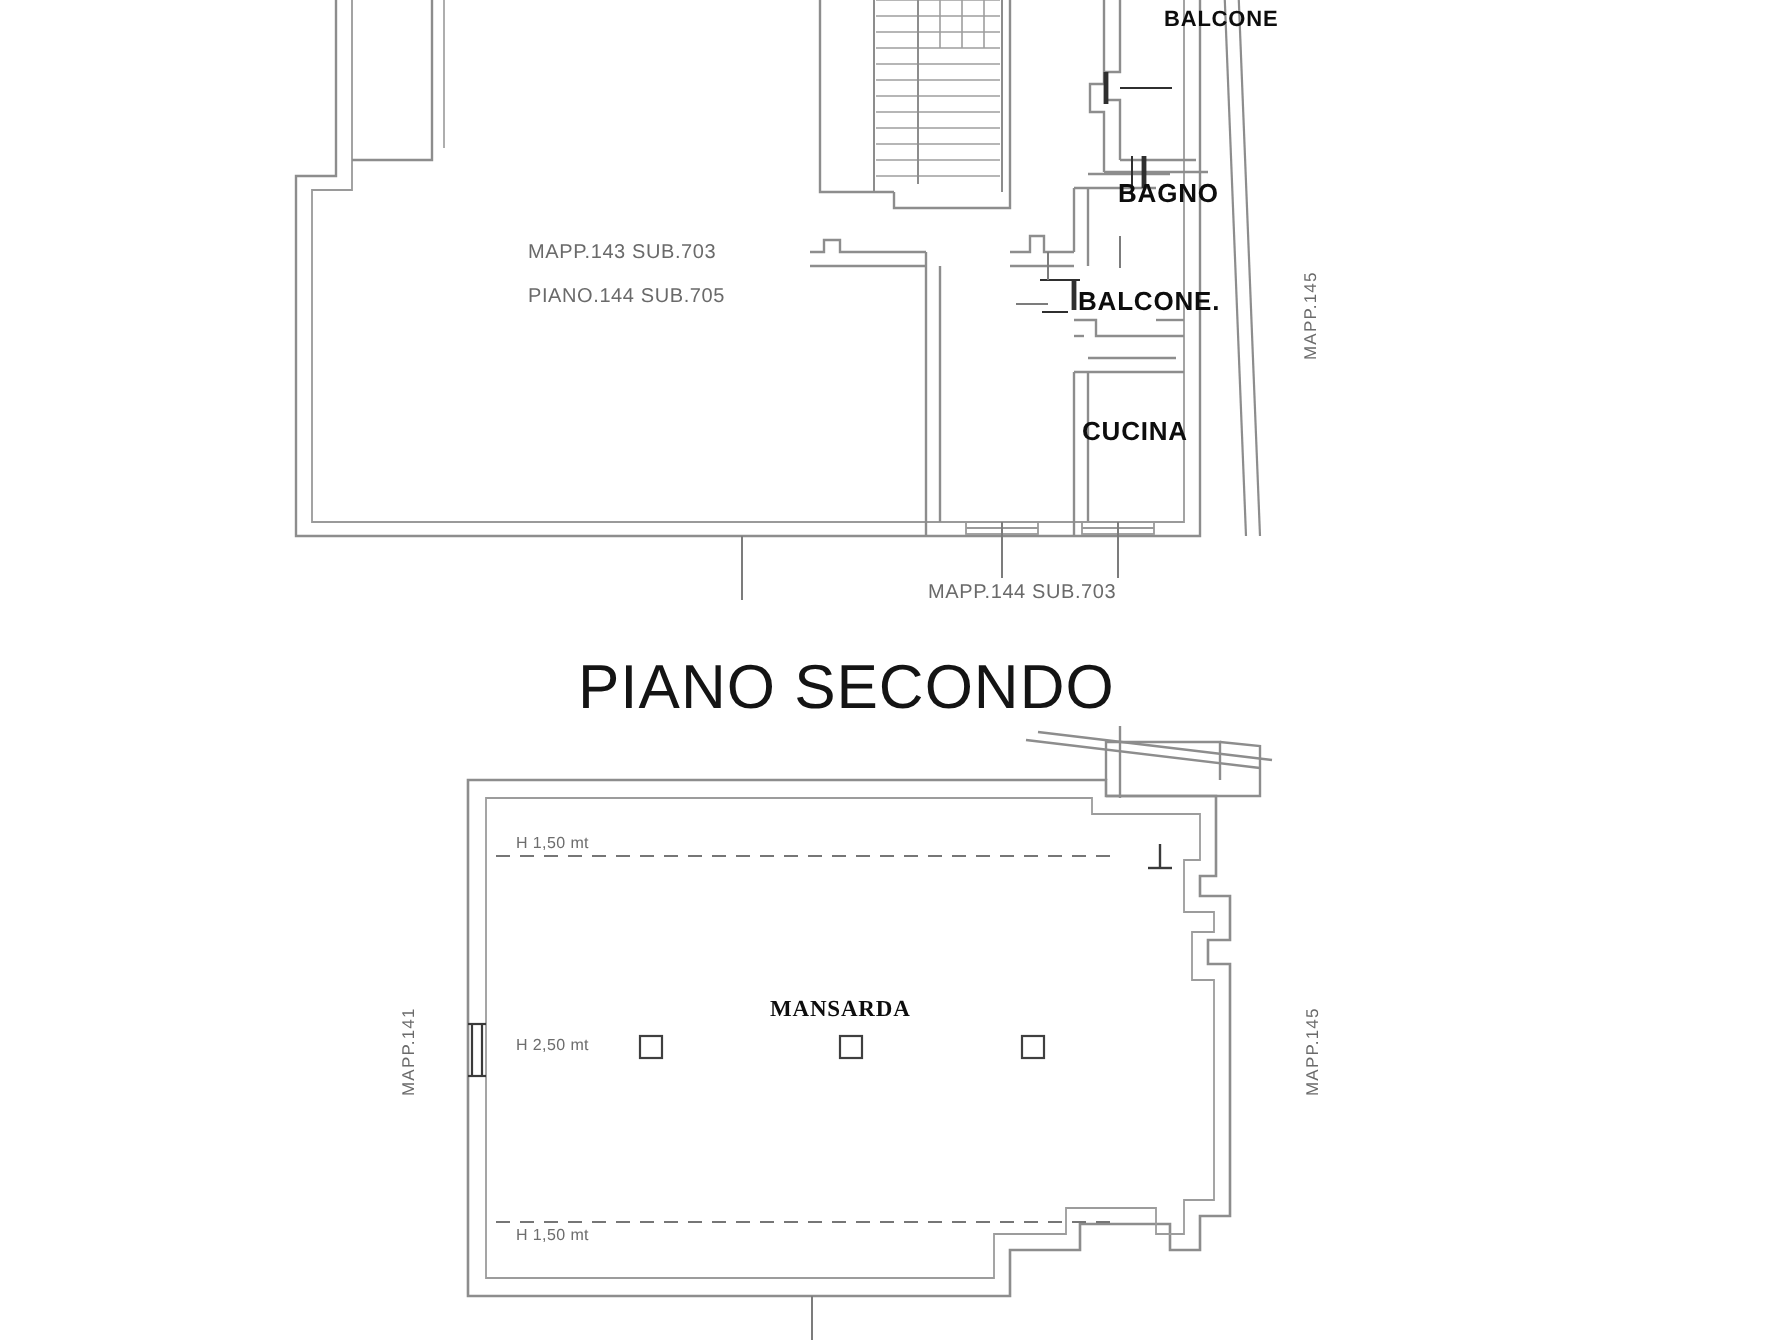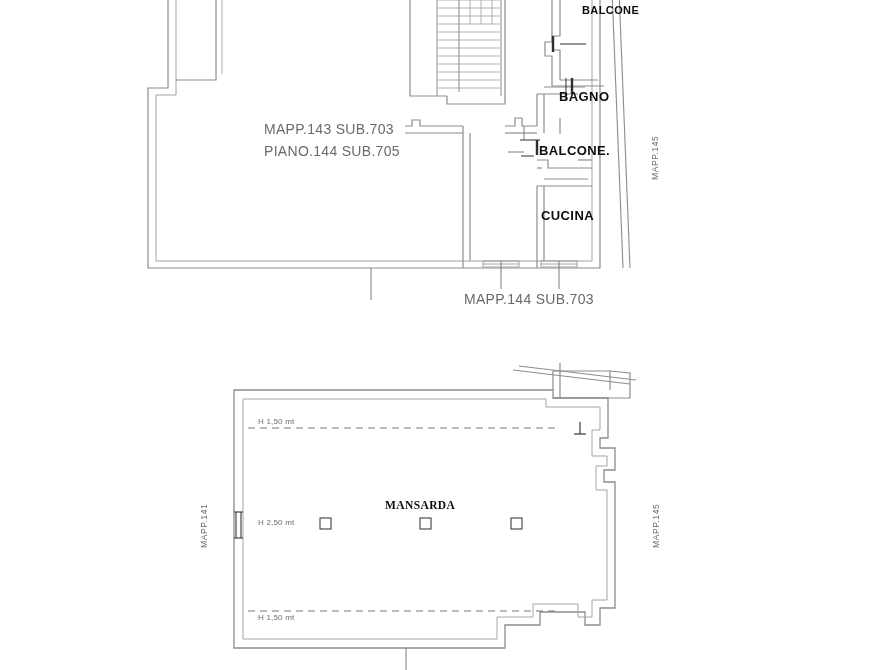--- a/index.html
+++ b/index.html
@@ -33,21 +33,21 @@
     color: #121212;
     font-family: "Liberation Sans", sans-serif;
   }
   .room-label {
     font-size: 13px;
     font-weight: 700;
     letter-spacing: 0.4px;
     color: #0d0d0d;
   }
   .mapp-note {
-    font-size: 14px;
+    font-size: 10px;
     color: #6a6a6a;
     letter-spacing: 0.3px;
     padding-left: 26px;
   }
   .h-note {
     font-size: 8px;
     color: #6d6d6d;
     letter-spacing: 0.2px;
   }
   .vertical-label {
@@ -273,20 +273,21 @@
 
   <div class="lbl room-label" style="left:562px; top:4px; font-size:11px;margin-left:20px;">BALCONE</div>
   <div class="lbl room-label" style="left:559px; top:89px;">BAGNO</div>
   <div class="lbl room-label" style="left:539px; top:143px;">BALCONE.</div>
   <div class="lbl room-label" style="left:541px; top:208px;">CUCINA</div>
 
   <div class="lbl vertical-label" style="left:650px; top:180px;">MAPP.145</div>
 
   <div class="lbl mapp-note" style="left:438px; top:291px;">MAPP.144 SUB.703</div>
 
+  <div class="lbl floor-title" style="left:289px; top:326px;">PIANO SECONDO</div>
 
   <div class="lbl h-note" style="left:258px; top:417px;">H 1,50 mt</div>
   <div class="lbl h-note" style="left:258px; top:518px;">H 2,50 mt</div>
   <div class="lbl h-note" style="left:258px; top:613px;">H 1,50 mt</div>
 
   <div class="lbl room-label" style="left:385px; top:499px; font-size:11.5px;font-family:Liberation Serif, serif;">MANSARDA</div>
 
   <div class="lbl vertical-label" style="left:199px; top:548px;">MAPP.141</div>
   <div class="lbl vertical-label" style="left:651px; top:548px;">MAPP.145</div>
 

